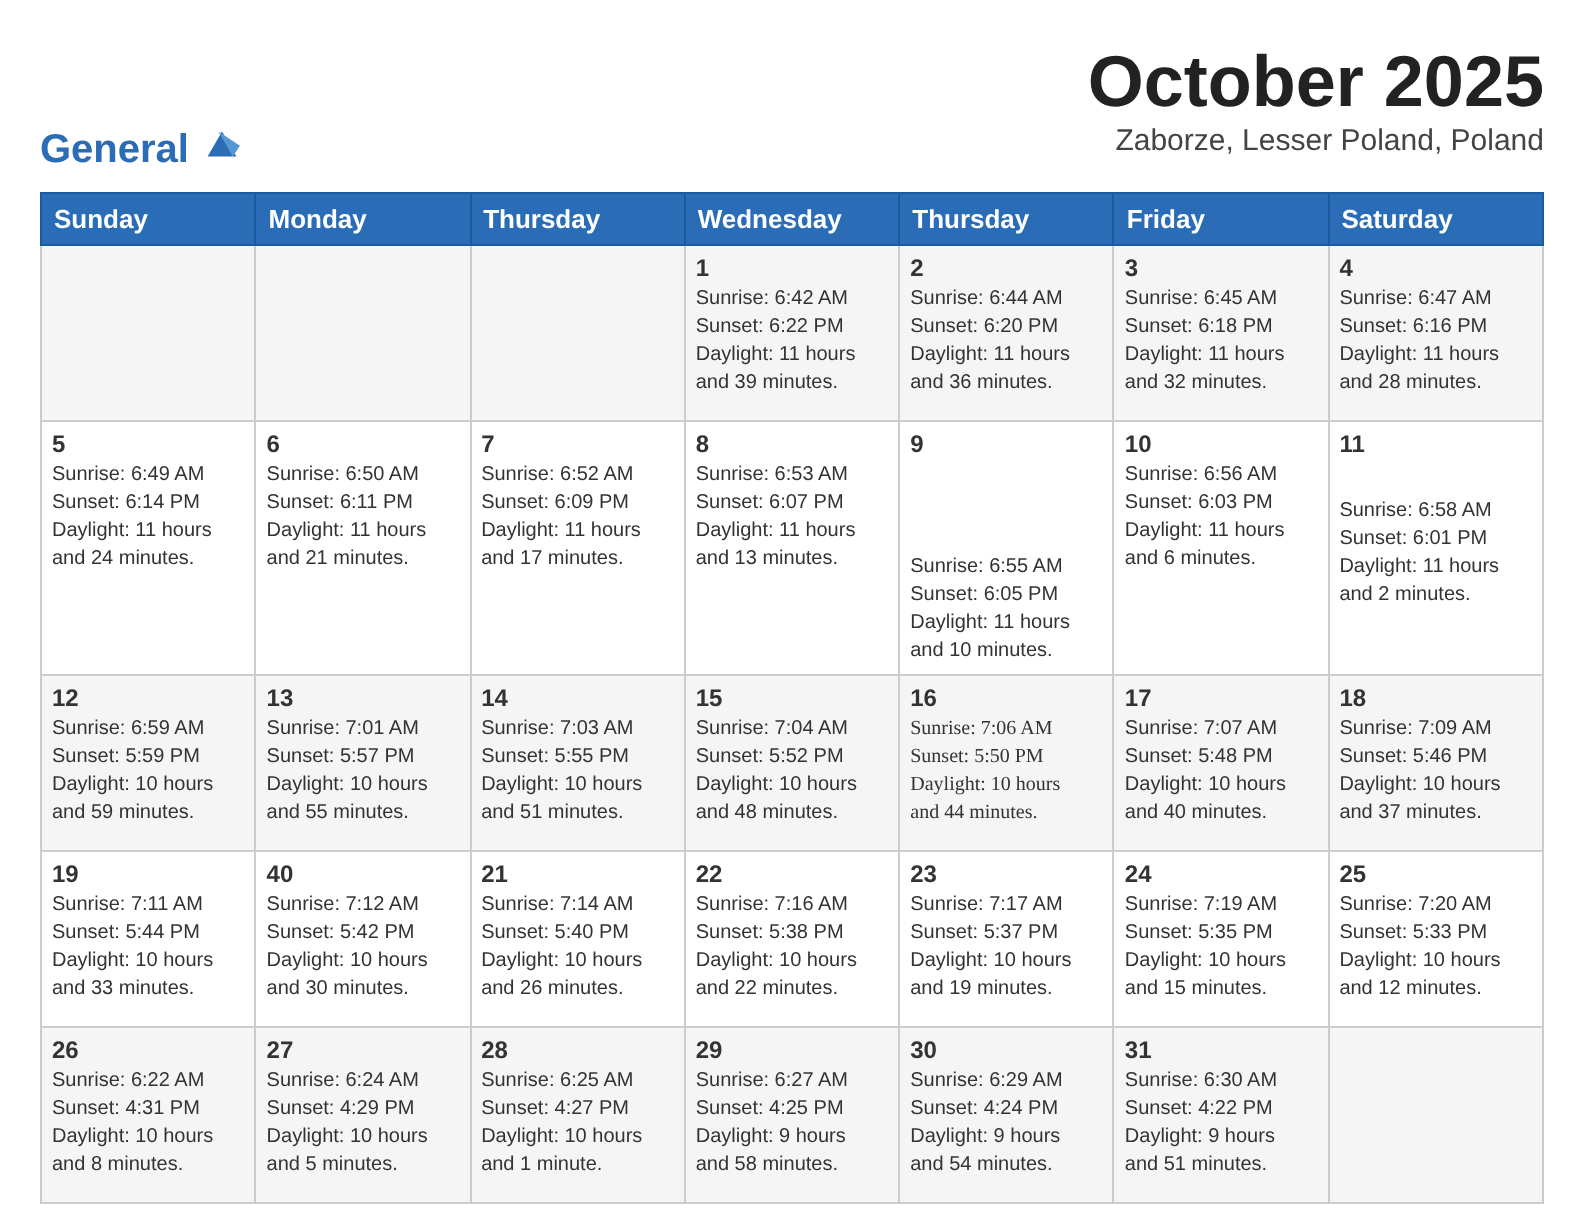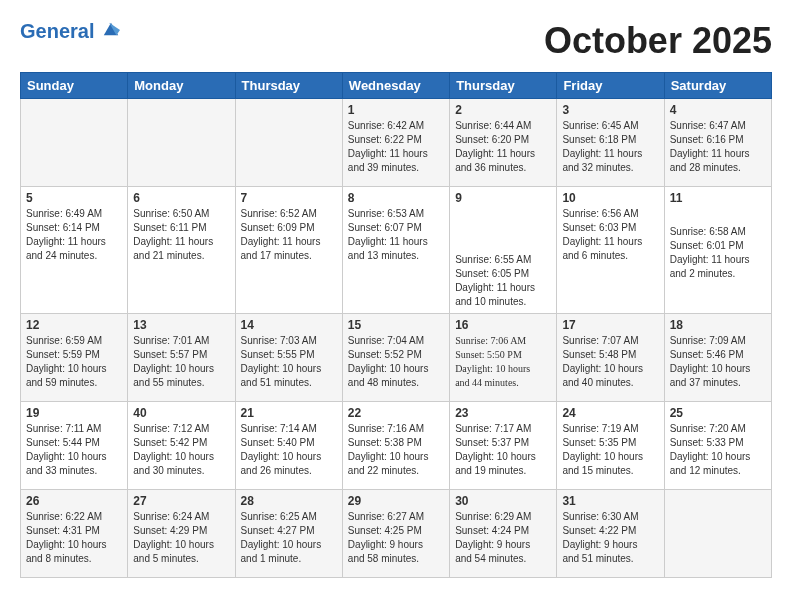--- a/index.html
+++ b/index.html
@@ -12,20 +12,21 @@
     }
     .header {
       display: flex;
       justify-content: space-between;
       align-items: flex-start;
       margin-bottom: 10px;
     }
     .logo {
       display: flex;
       align-items: flex-end;
+      margin-top: 43px;
     }
     .logo-text {
       font-size: 20px;
       font-weight: bold;
       color: #333;
       line-height: 1.1;
     }
     .logo-text span {
       color: #2a6cb5;
     }
@@ -102,20 +103,21 @@
           <svg class="logo-icon" viewBox="0 0 20 18">
             <polygon points="2,16 10,2 18,16" fill="#2a6cb5"></polygon>
             <polygon points="10,2 18,16 22,10" fill="#5599d4" transform="translate(-2,0)"></polygon>
           </svg>
         </span>
       </div>
     </div>
   </div>
   <div class="title-block">
     <div class="month-title">October 2025</div>
+    <div class="subtitle">Zaborze, Lesser Poland, Poland</div>
   </div>
 </div>
 
 <table>
   <thead>
     <tr>
     <th>Sunday</th>
         <th>Monday</th>
         <th>Thursday</th>
         <th>Wednesday</th>

